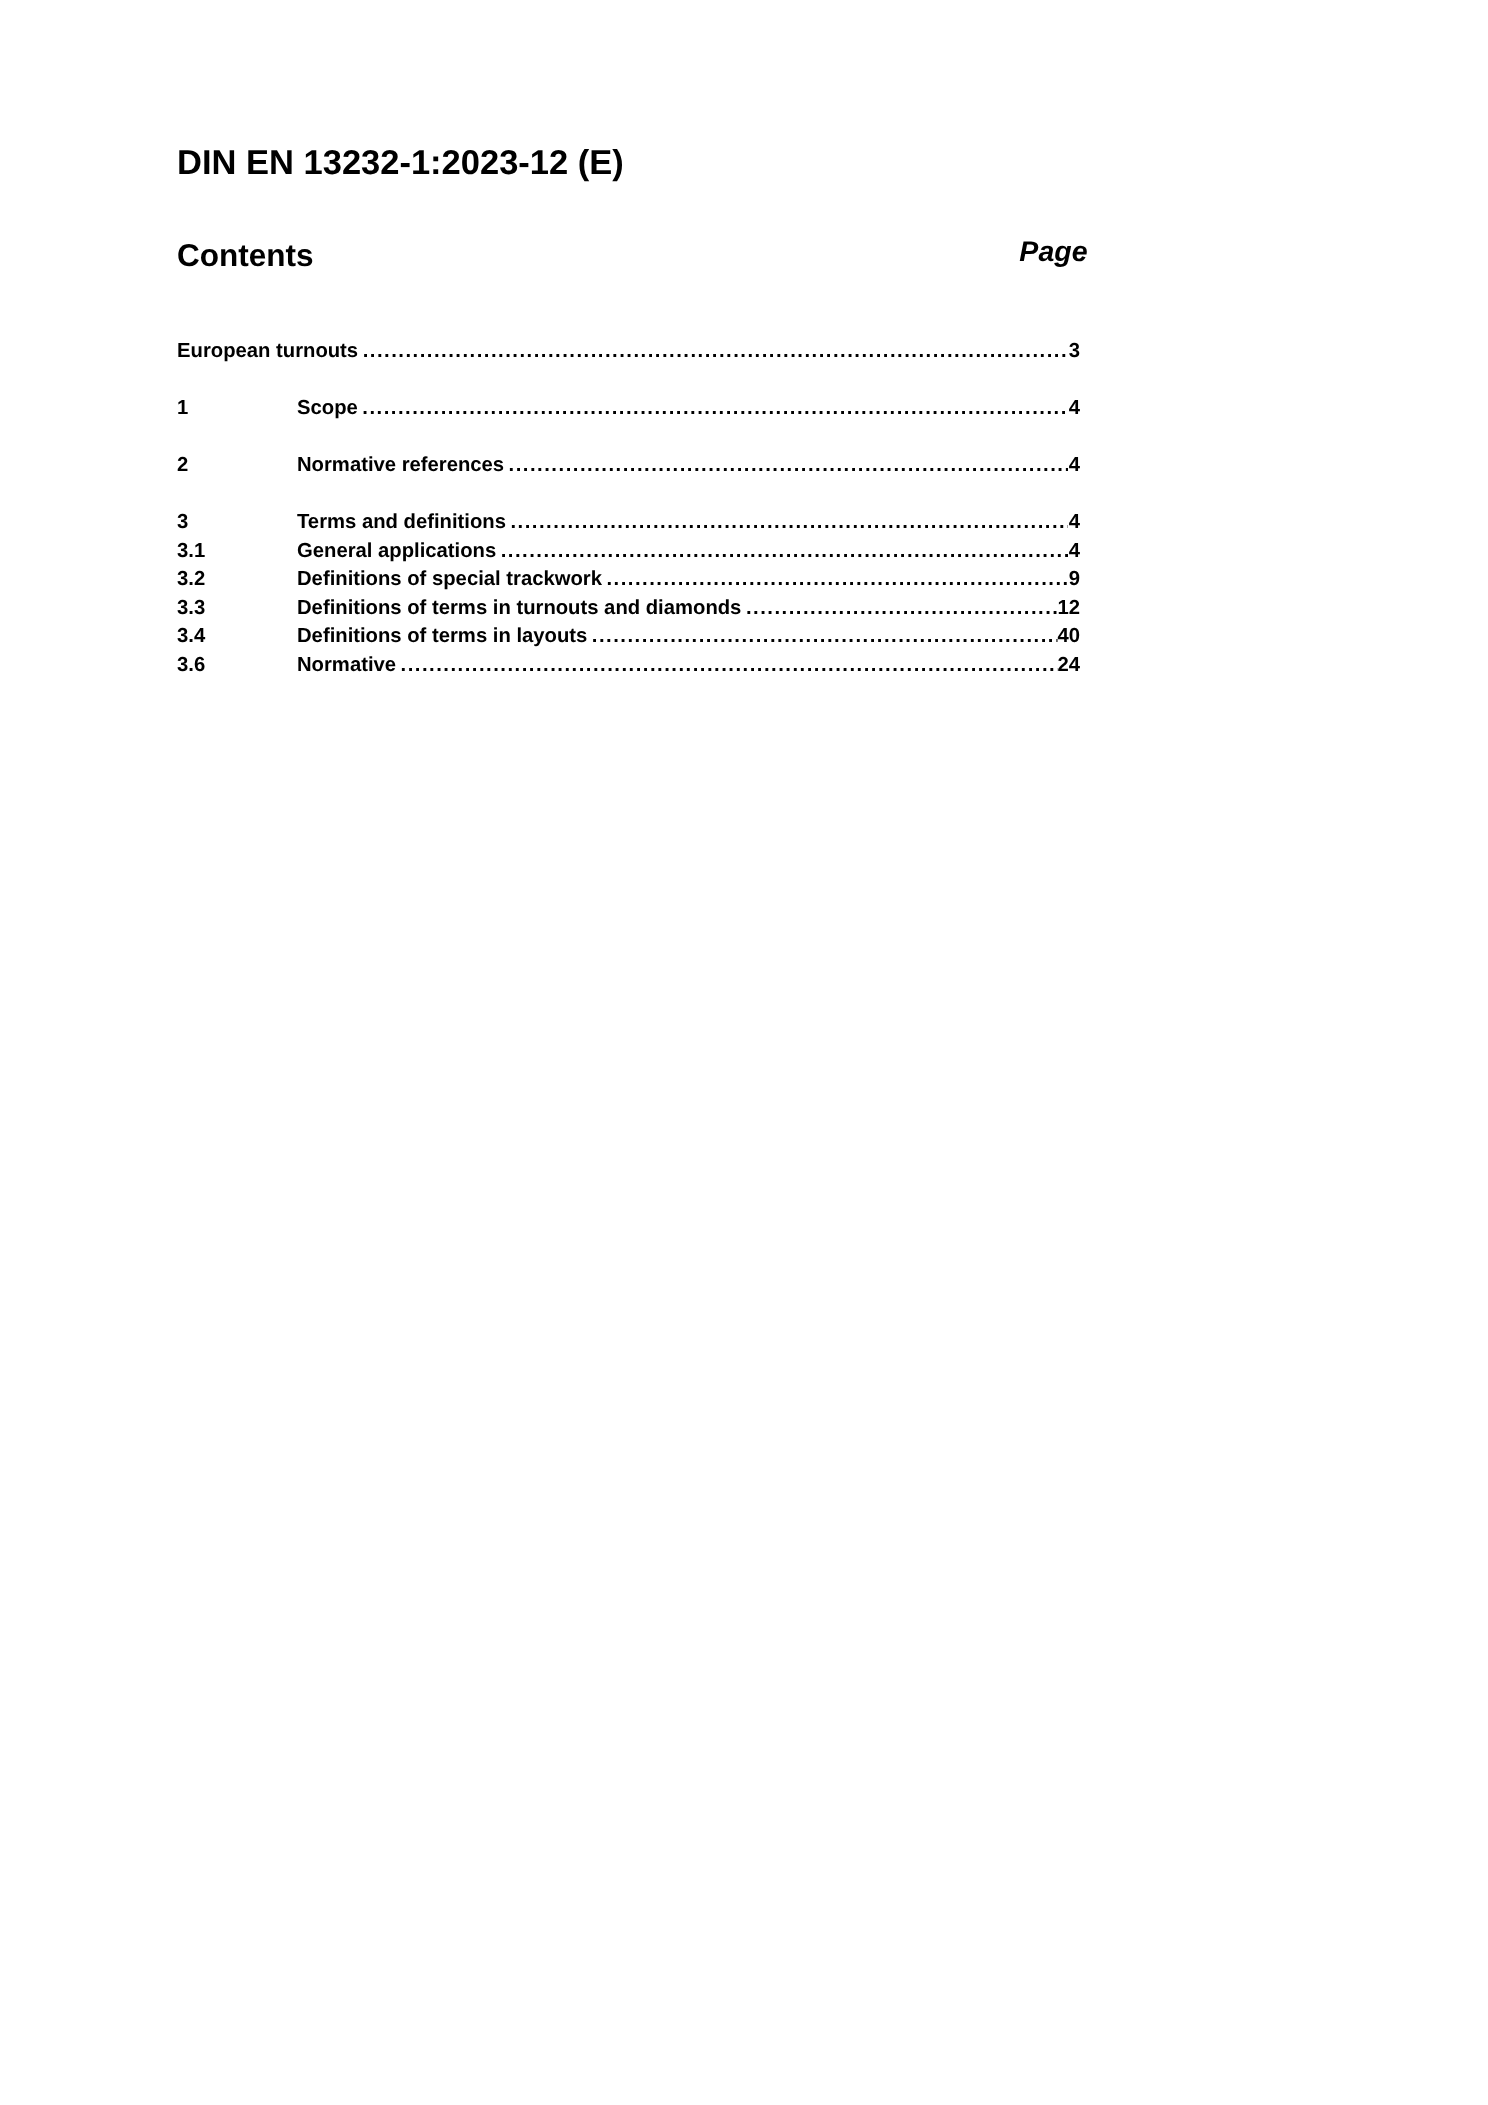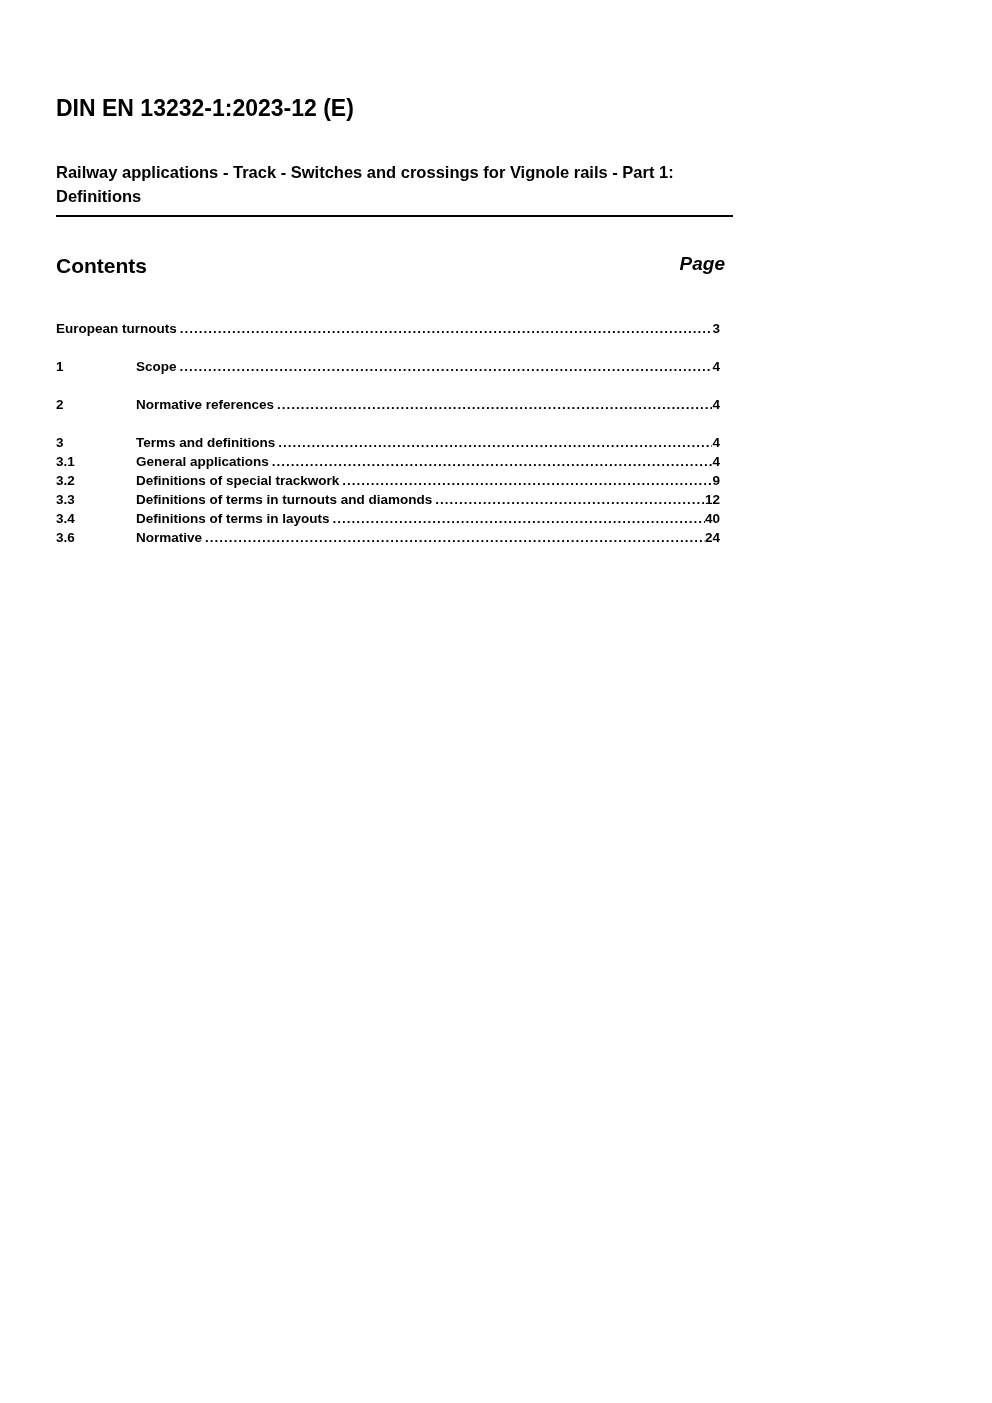--- a/index.html
+++ b/index.html
@@ -8,21 +8,21 @@
     font-family: "Liberation Sans", "DejaVu Sans", sans-serif;
     color: #000000;
     font-weight: bold;
   }
   .page {
     position: relative;
     width: 792px;
     height: 1403px;
     background: #ffffff;
     overflow: hidden;
-    padding: 94px 59px 0 56px;
+    padding: 94px 59px 0 118px;
   }
   .doc-code {
     font-size: 23px;
     line-height: 28px;
     font-weight: bold;
     letter-spacing: 0px;
   }
   .doc-title {
     margin-top: 38px;
     font-size: 16.5px;
@@ -81,24 +81,20 @@
     flex: 0 0 auto;
   }
 </style>
 </head>
 <body>
 
 <div class="page">
 
   <div class="doc-code">DIN EN 13232-1:2023-12 (E)</div>
 
-  <div class="doc-title">
-    <span>Railway applications - Track - Switches and crossings for Vignole rails - Part 1:</span><br>
-    <span>Definitions</span>
-  </div>
 
   <div class="contents-header">
     <div class="contents-heading">Contents</div>
     <div class="page-col-label">Page</div>
   </div>
 
   <div class="toc" id="toc">
       <div class="toc-row">
         <span class="toc-title">European turnouts</span>
         <span class="toc-leader"></span>

